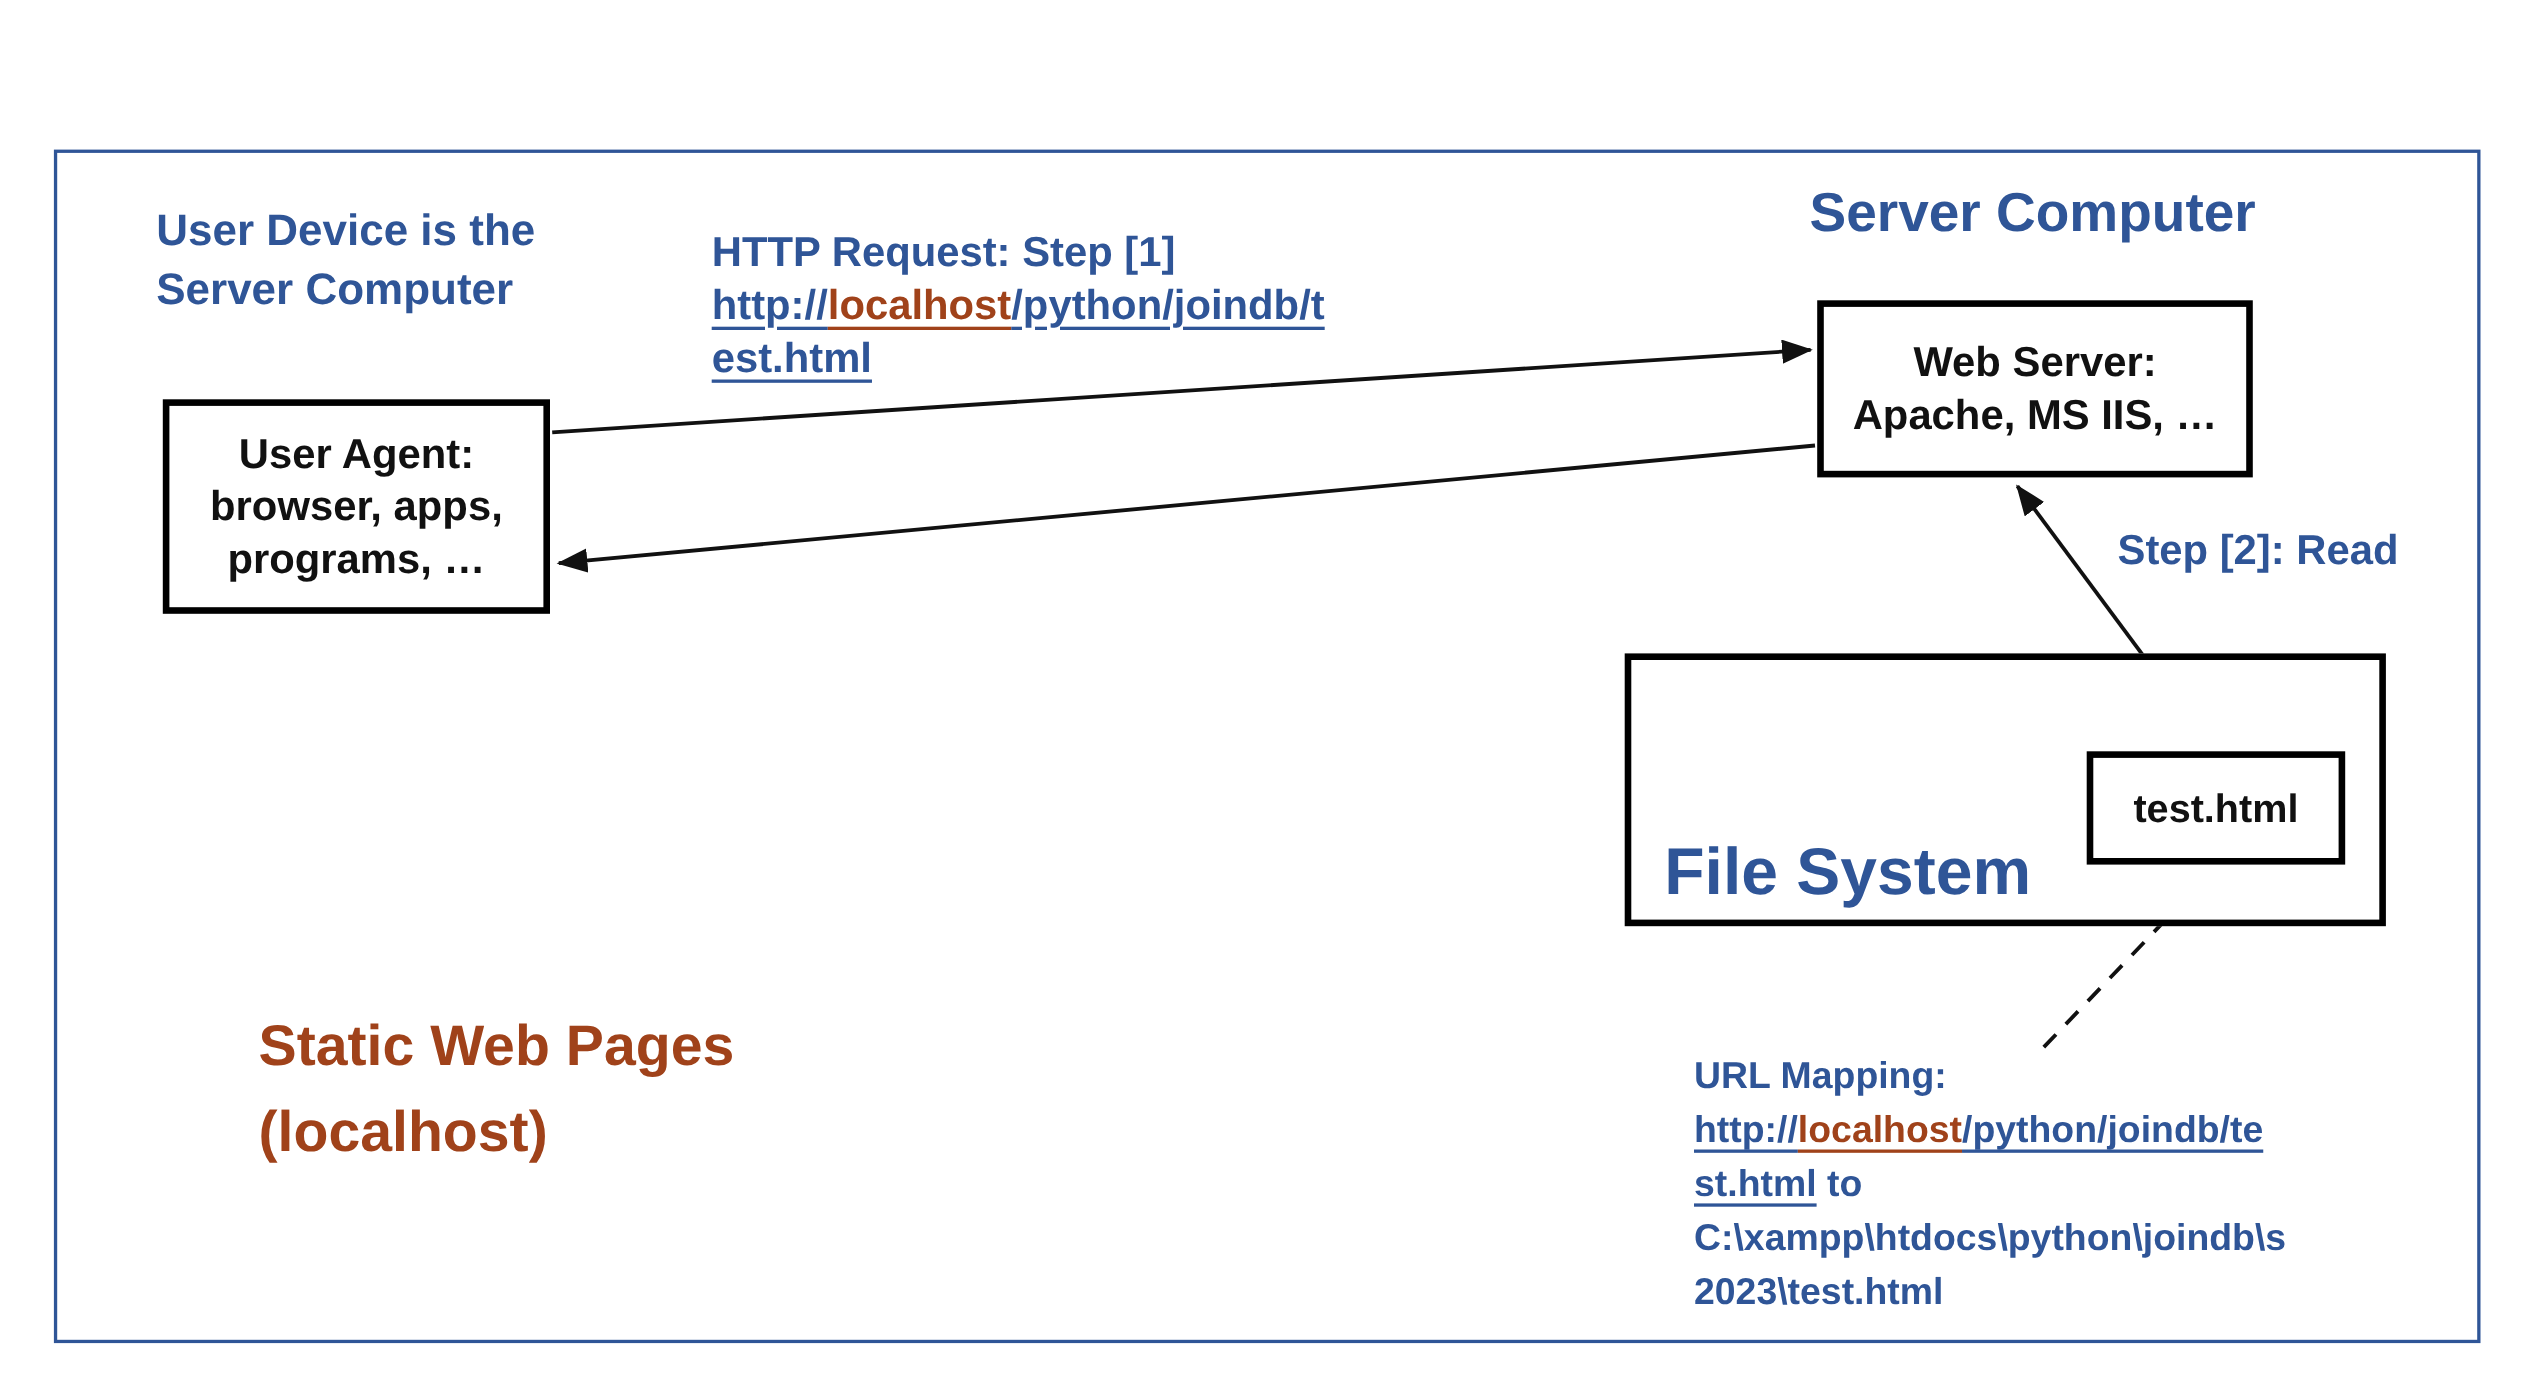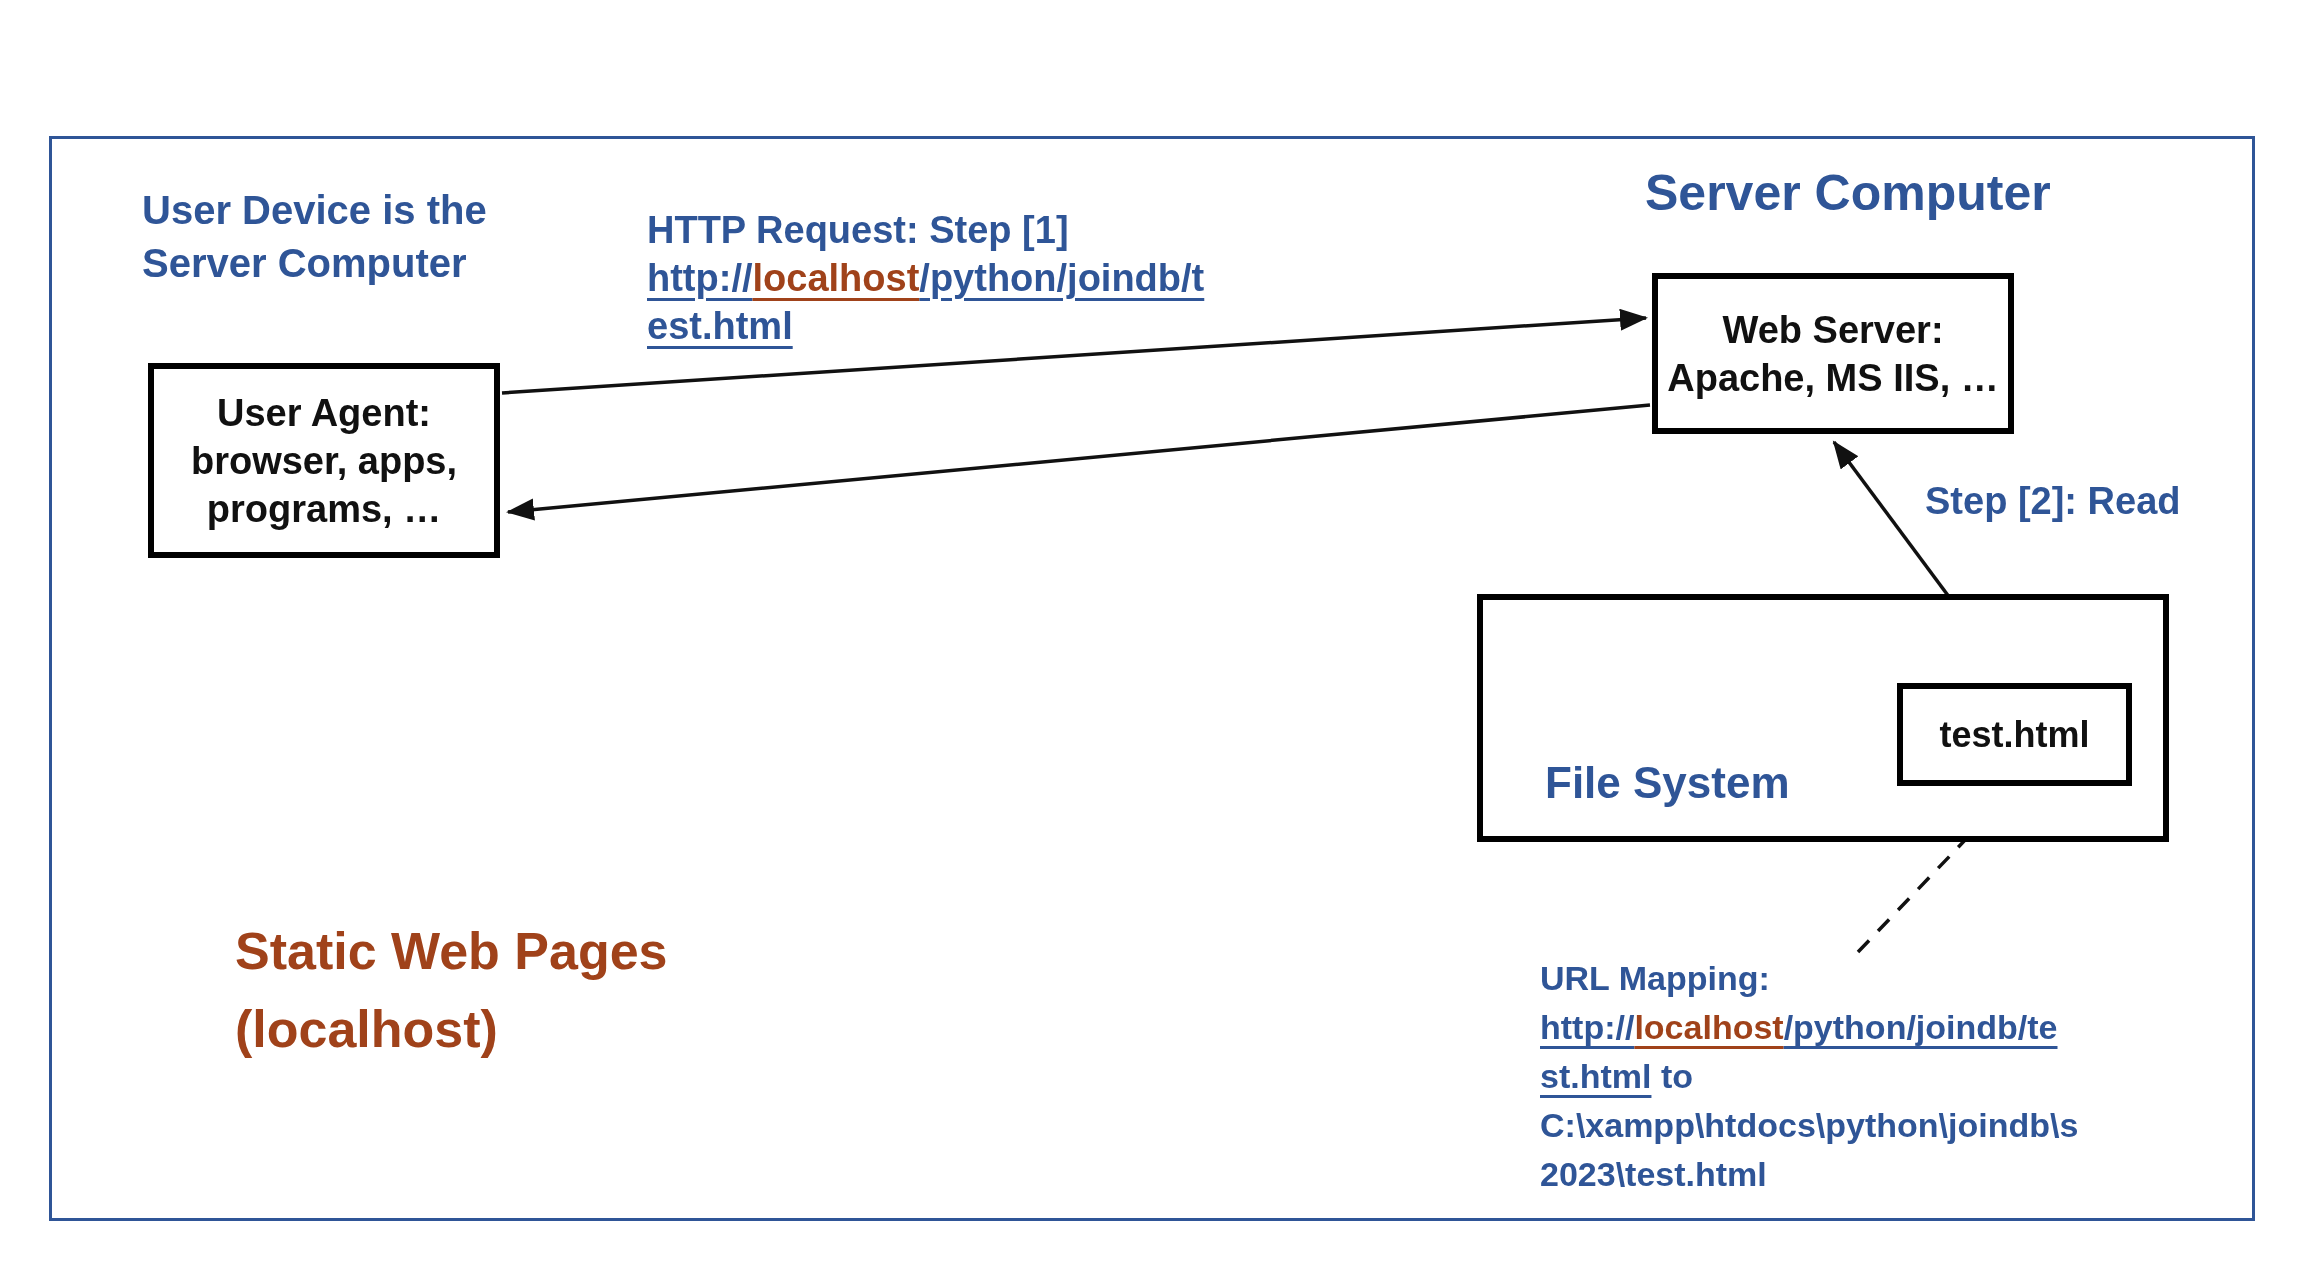--- a/index.html
+++ b/index.html
@@ -29,23 +29,23 @@
 
   #http-request-block{left:647px;top:206px;font-size:38px;line-height:48px;white-space:nowrap;}
   .u{text-decoration:underline;text-decoration-thickness:3px;text-underline-offset:7px;}
 
   .node-box{
     border:6px solid #000000;box-sizing:border-box;background:#ffffff;
     display:flex;flex-direction:column;justify-content:center;align-items:center;
     text-align:center;color:#111111;z-index:3;
   }
   #user-agent-box{left:148px;top:363px;width:352px;height:195px;font-size:38px;line-height:48px;}
-  #web-server-box{left:1652px;top:273px;width:362px;height:161px;font-size:38px;line-height:48px;}
+  #web-server-box{left:1652px;top:273px;width:396px;height:161px;font-size:38px;line-height:48px;}
   #file-system-box{left:1477px;top:594px;width:692px;height:248px;border:6px solid #000;box-sizing:border-box;background:#ffffff;z-index:2;}
-  #file-system-label{left:1513px;top:758px;font-size:44px;z-index:3;margin-left:32px;}
+  #file-system-label{left:1513px;top:758px;font-size:60px;z-index:3;}
   #test-html-box{left:1897px;top:683px;width:235px;height:103px;font-size:36px;z-index:4;text-align:right;}
 
   #step3-label{left:670px;top:510px;font-size:38px;white-space:nowrap;}
   #step2-label{left:1925px;top:480px;font-size:38px;white-space:nowrap;}
 
   #url-mapping-block{left:1540px;top:954px;font-size:34px;line-height:49px;white-space:nowrap;z-index:3;}
   #footer-heading{left:235px;top:912px;font-size:52px;line-height:78px;}
 
   #arrow-layer{left:0;top:0;width:2310px;height:1261px;z-index:2;pointer-events:none;}
 </style>

